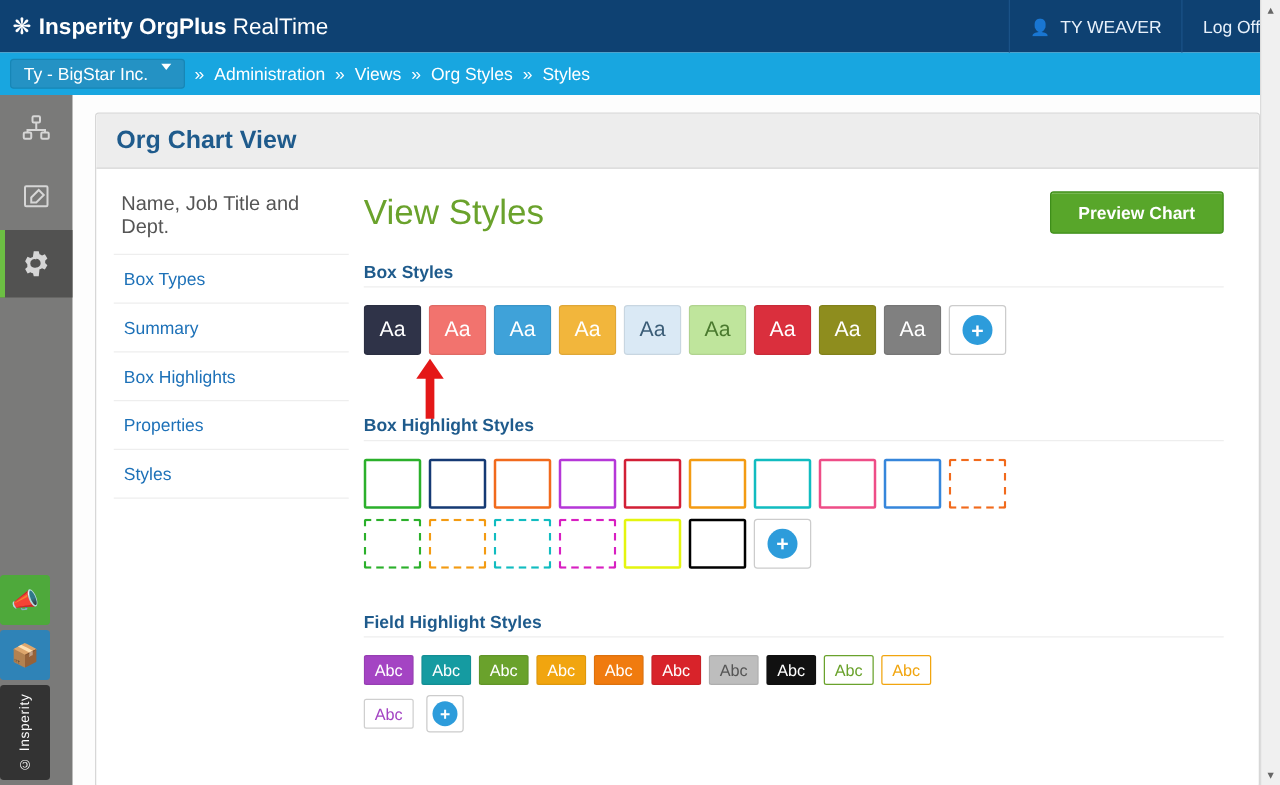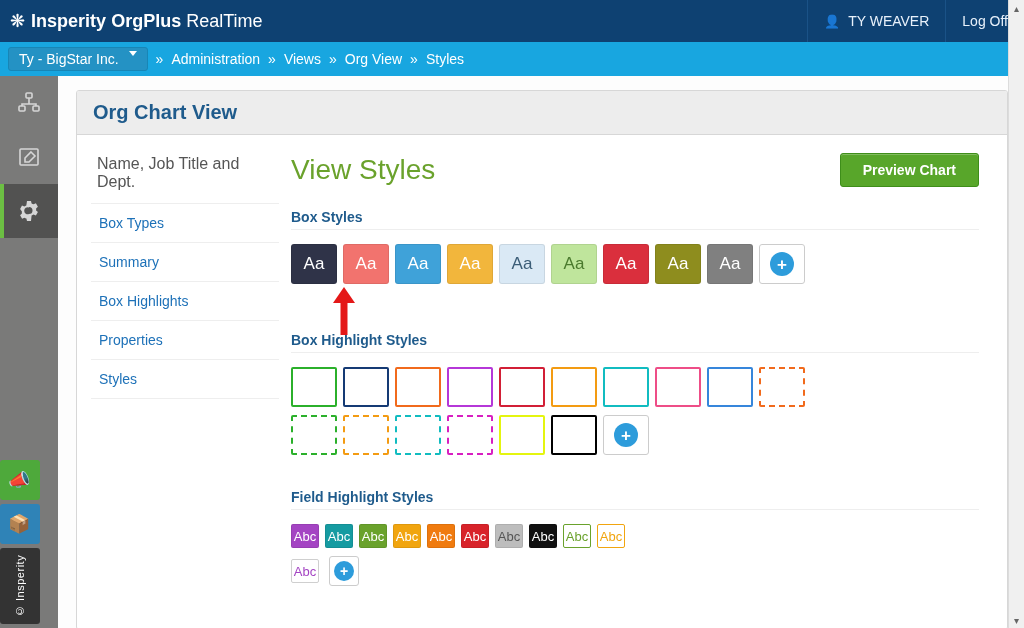--- a/index.html
+++ b/index.html
@@ -57,21 +57,21 @@
 
 .swatch-row { display: flex; flex-wrap: wrap; gap: 6px; }
 .box-swatch { width: 46px; height: 40px; border-radius: 3px; display: flex; align-items: center; justify-content: center; font-size: 17px; cursor: pointer; border: 1px solid rgba(0,0,0,.08); }
 .add-swatch { width: 46px; height: 40px; border-radius: 3px; border: 1px solid #ccc; background: #fff; display: flex; align-items: center; justify-content: center; cursor: pointer; }
 .plus-circle { width: 24px; height: 24px; border-radius: 50%; background: #2d9cdb; display: flex; align-items: center; justify-content: center; color: #fff; font-size: 17px; font-weight: 700; line-height: 1; }
 
 .hl-swatch { width: 46px; height: 40px; border-radius: 2px; cursor: pointer; }
 .hl-solid { border: 2px solid currentColor; background: #fff; }
 .hl-dashed { border: 2px dashed currentColor; background: #fff; }
 
-.field-swatch { width: 28px; height: 24px; border-radius: 2px; display: flex; align-items: center; justify-content: center; font-size: 13px; cursor: pointer; border: 1px solid rgba(0,0,0,.08); }
+.field-swatch { width: 40px; height: 24px; border-radius: 2px; display: flex; align-items: center; justify-content: center; font-size: 13px; cursor: pointer; border: 1px solid rgba(0,0,0,.08); }
 .field-outlined { background: #fff; }
 .add-small { width: 30px; height: 30px; border: 1px solid #ccc; border-radius: 3px; display: flex; align-items: center; justify-content: center; cursor: pointer; margin-left: 4px; }
 .add-small .plus-circle { width: 20px; height: 20px; font-size: 14px; }
 
 
 .red-arrow { position: absolute; pointer-events: none; z-index: 10;}
 .red-arrow svg { overflow: visible; }
 
 
 .rsbar { position: absolute; right: 0; top: 0; bottom: 0; width: 16px; background: #f0f0f0; border-left: 1px solid #dcdcdc; }
@@ -97,21 +97,21 @@
 <div class="crumbbar">
   <div class="org-dd">
     <span>Ty - BigStar Inc.</span>
     <span class="caret"></span>
   </div>
   <span class="sep">»</span>
     <a>Administration</a>
   <span class="sep">»</span>
     <a>Views</a>
   <span class="sep">»</span>
-    <a>Org View</a>
+    <a>Org Styles</a>
   <span class="sep">»</span>
     <a>Styles</a>
 </div>
 
 <div class="leftrail">
   <div class="rail-btn">
     <svg width="24" height="24" viewBox="0 0 24 24" fill="none" stroke="#d6d6d6" stroke-width="1.6">
         <rect x="9" y="2" width="6" height="5" rx="1"></rect>
         <rect x="2" y="15" width="6" height="5" rx="1"></rect>
         <rect x="16" y="15" width="6" height="5" rx="1"></rect>

